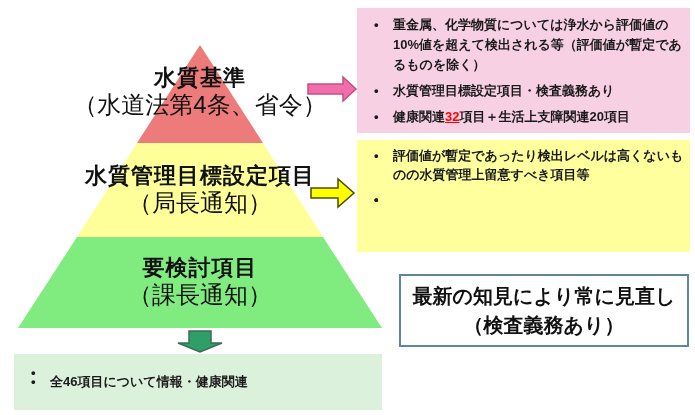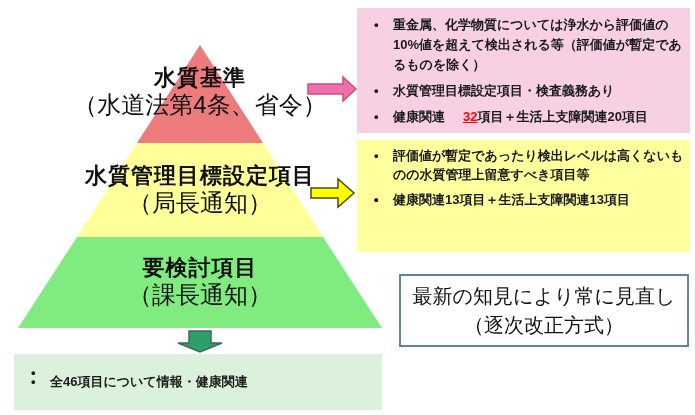--- a/index.html
+++ b/index.html
@@ -15,27 +15,27 @@
   
   .box{position:absolute;box-sizing:border-box;color:#1a1a1a;font-size:13px;font-weight:600;}
   .bullet{position:relative;padding-left:30px;line-height:20px;}
   .bullet + .bullet{margin-top:6px;}
   .bm{position:absolute;left:11px;top:0;}
   .box-pink{left:357px;top:8px;width:333px;height:125px;background:#F7D0E3;padding:7px 6px;}
   .box-yellow{left:357px;top:140px;width:333px;height:112px;background:#FFFF9E;padding:6px 6px;}
   .box-yellow .bullet{line-height:19px;}
   .box-green{left:14px;top:354px;width:368px;height:56px;background:#DBF1DB;padding:9px 6px;}
   .box-green .bullet + .bullet{margin-top:9px;}
-  .hl{color:#FF0000;text-decoration:underline;padding-left:18px;}
+  .hl{color:#FF0000;text-decoration:underline;}
   
   .review{
     position:absolute;left:399px;top:274px;width:290px;height:73px;box-sizing:border-box;
     background:#ffffff;border:2px solid #5E8898;
     display:flex;flex-direction:column;justify-content:center;
-    text-align:center;font-size:20px;line-height:29px;color:#111;font-weight:400;
+    text-align:center;font-size:20px;line-height:29px;color:#111;font-weight:700;
   }
 </style>
 </head>
 <body>
 
 <div class="canvas">
 
   <svg class="layer" width="695" height="415" viewBox="0 0 695 415">
     <polygon points="200,45 263,143 137,143" fill="#EE7B7B"></polygon>
     <polygon points="137,143 263,143 323,237 77,237" fill="#FFFF99"></polygon>
@@ -77,27 +77,26 @@
   <div class="box box-yellow">
     <div class="bullet">
       <span class="bm">•</span>
       <span>評価値が暫定であったり検出レベルは高くないものの水質管理上留意すべき項目等</span>
     </div>
     <div class="bullet">
       <span class="bm">•</span>
     </div>
     <div class="bullet">
       <span class="bm">•</span>
-      <span>健康関連13項目＋生活上支障関連13項目</span>
     </div>
   </div>
 
   <div class="review">
     <div>最新の知見により常に見直し</div>
-    <div>（逐次改正方式）</div>
+    <div>（検査義務あり）</div>
   </div>
 
   <div class="box box-green">
     <div class="bullet">
       <span class="bm">•</span>
     </div>
     <div class="bullet">
       <span class="bm">•</span>
       <span>全46項目について情報・健康関連</span>
     </div>

